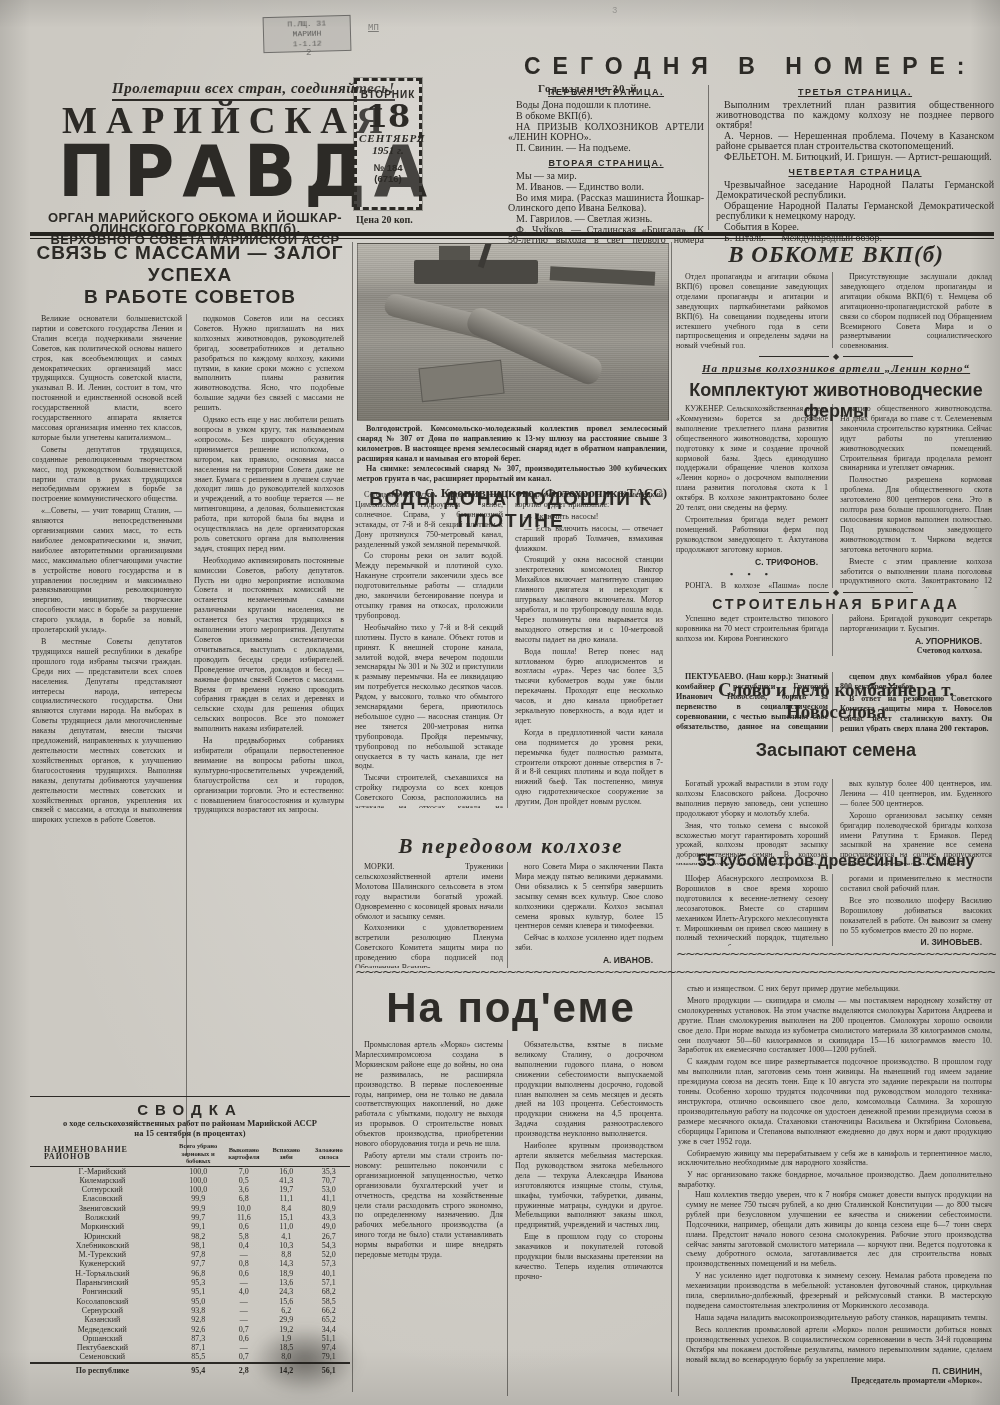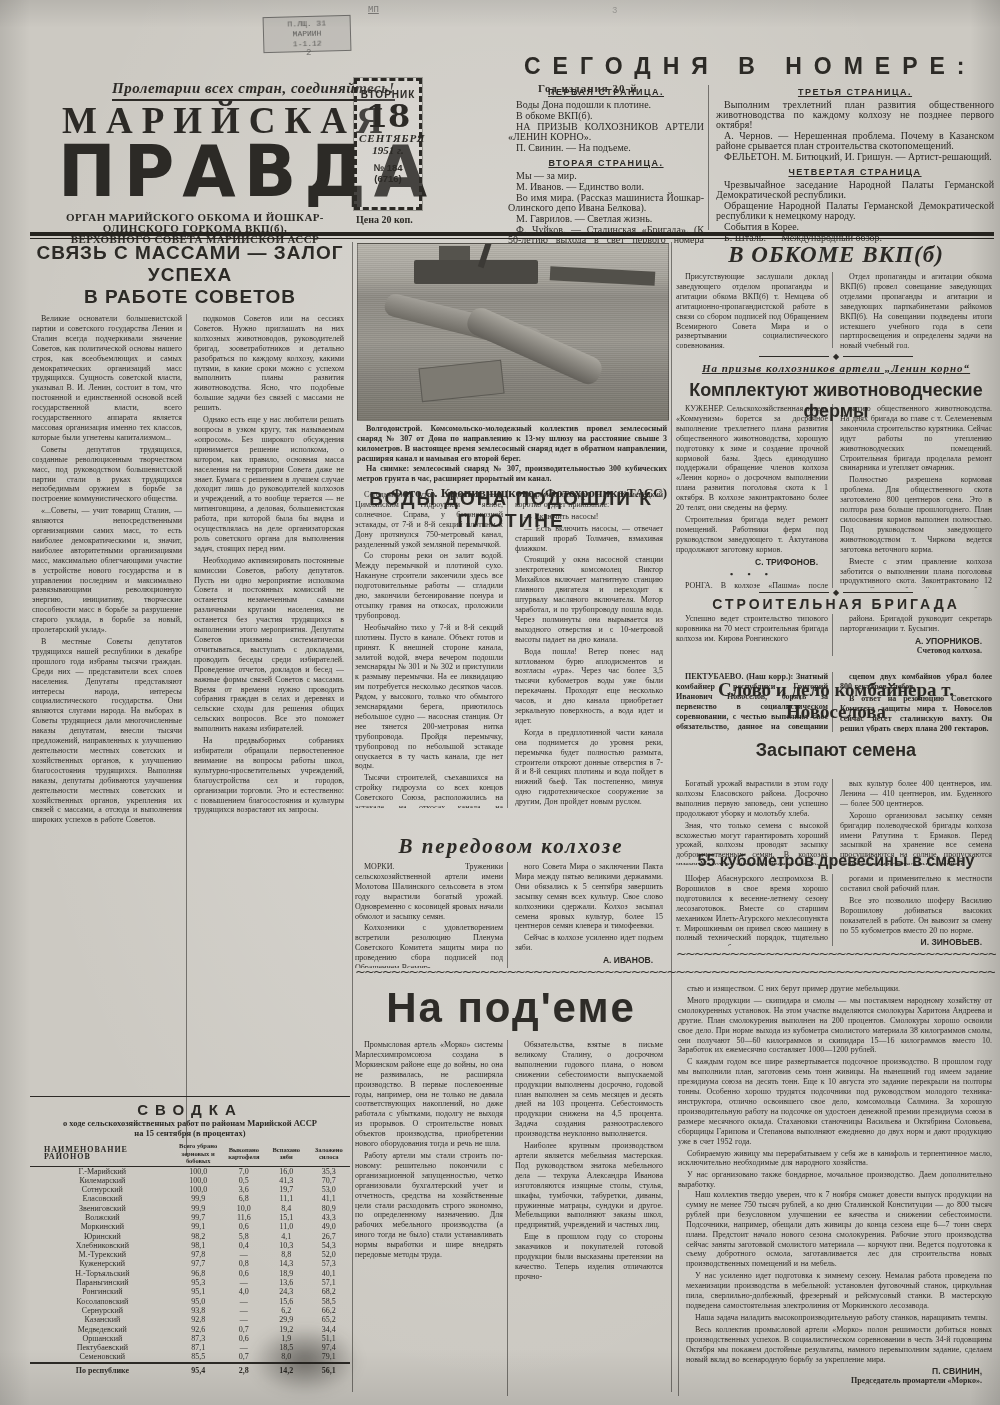--- a/index.html
+++ b/index.html
@@ -17,21 +17,21 @@
     font-size:8px;line-height:10px;color:rgba(35,35,35,.65);transform:rotate(-1.5deg);
     background:rgba(70,70,70,.12);white-space:pre-line;text-align:center;filter:blur(.3px);}
   .faintmark{font-family:"Liberation Mono",monospace;color:rgba(40,40,40,.5);font-size:9px;}
   .slogan{font-style:italic;font-weight:bold;font-size:15px;letter-spacing:.5px;
     border-bottom:2px solid #2c2a26;padding-bottom:2px;}
   .edyear{font-weight:bold;font-size:11px;letter-spacing:1px;color:#33312c;}
   .mast1{font-family:"Liberation Serif",serif;font-weight:bold;font-size:37px;letter-spacing:9px;
     transform:scaleY(1.05);white-space:nowrap;}
   .mast2{font-family:"DejaVu Sans",sans-serif;font-weight:bold;font-size:69px;letter-spacing:8px;
     transform:scaleY(1.02);line-height:64px;white-space:nowrap;}
-  .organ{font-family:Liberation Serif, serif;font-weight:bold;font-size:11px;line-height:11px;
+  .organ{font-family:Liberation Sans, sans-serif;font-weight:bold;font-size:13px;line-height:11px;
     text-align:center;letter-spacing:.4px;}
   .price{font-weight:bold;font-size:10px;}
   .datebox{border:3px dashed #2c2a26;outline:1px solid rgba(44,42,38,.35);text-align:center;
     padding:8px 2px;background:rgba(255,255,255,.12);}
   .datebox .wd{font-family:"Liberation Sans",sans-serif;font-weight:bold;font-size:10px;letter-spacing:1px;}
   .datebox .dd{font-family:"DejaVu Serif",serif;font-weight:bold;font-size:32px;line-height:32px;}
   .datebox .mo{font-style:italic;font-weight:bold;font-size:11px;letter-spacing:1px;}
   .datebox .yr{font-style:italic;font-weight:bold;font-size:11px;}
   .datebox .iss{font-family:"Liberation Sans",sans-serif;font-weight:bold;font-size:9.5px;margin-top:6px;}
   .todaytitle{font-family:"Liberation Sans",sans-serif;font-weight:bold;font-size:23px;letter-spacing:12px;
@@ -107,21 +107,21 @@
     radial-gradient(ellipse, rgba(30,28,25,.55), rgba(30,28,25,0) 70%);}
 </style>
 </head>
 <body>
 
 <div class="paper">
 
   <div class="abs stampbox" style="left:263px;top:16px;width:78px;">П.ЛЩ. 31
 МАРИИН
 1-1.12</div>
-  <div class="abs faintmark" style="left:368px;top:5px;text-decoration:underline;">МП</div>
+  <div class="abs faintmark" style="left:368px;top:23px;text-decoration:underline;">МП</div>
   <div class="abs faintmark" style="left:306px;top:48px;">2</div>
   <div class="abs faintmark" style="left:612px;top:6px;opacity:.6;">3</div>
 
   <div class="abs slogan" style="left:112px;top:80px;">Пролетарии всех стран, соединяйтесь!</div>
   <div class="abs edyear" style="left:538px;top:82px;">Год издания 30-й</div>
 
   <div class="abs mast1" style="left:62px;top:98px;">МАРИЙСКАЯ</div>
   <div class="abs mast2" style="left:58px;top:140px;">ПРАВДА</div>
   <div class="abs organ" style="left:36px;top:212px;width:318px;">
     <div>ОРГАН МАРИЙСКОГО ОБКОМА И ЙОШКАР-ОЛИНСКОГО ГОРКОМА ВКП(б),</div>
@@ -458,24 +458,24 @@
           <p>Весь коллектив промысловой артели «Морко» полон решимости добиться новых производственных успехов. В социалистическом соревновании в честь 34-й годовщины Октября мы покажем достойные результаты, намного перевыполним задание, сделаем новый вклад во всенародную борьбу за укрепление мира.</p>
         </div>
       <div class="sig">П. СВИНИН,</div>
       <div class="sigrole">Председатель промартели «Морко».</div>
     </div>
   </div>
 
   <div class="abs h-obkom" style="left:676px;top:242px;width:320px;">В ОБКОМЕ ВКП(б)</div>
   <div class="abs twocol body" style="left:676px;top:272px;width:320px;height:76px;">
     <div class="c">
+        <p>Отдел пропаганды и агитации обкома ВКП(б) провел совещание заведующих отделами пропаганды и агитации и заведующих парткабинетами райкомов ВКП(б). На совещании подведены итоги истекшего учебного года в сети партпросвещения и определены задачи на новый учебный год.</p>
+      </div>
+    <div class="c">
         <p>Присутствующие заслушали доклад заведующего отделом пропаганды и агитации обкома ВКП(б) т. Немцева об агитационно-пропагандистской работе в связи со сбором подписей под Обращением Всемирного Совета Мира и о развертывании социалистического соревнования.</p>
-      </div>
-    <div class="c">
-        <p>Отдел пропаганды и агитации обкома ВКП(б) провел совещание заведующих отделами пропаганды и агитации и заведующих парткабинетами райкомов ВКП(б). На совещании подведены итоги истекшего учебного года в сети партпросвещения и определены задачи на новый учебный год.</p>
       </div>
   </div>
 
   <div class="abs ornament" style="left:676px;top:352px;width:320px;">
     <div class="bar"></div>
     <div class="di">◆</div>
     <div class="bar"></div>
   </div>
 
   <div class="abs kicker" style="left:676px;top:362px;width:320px;">На призыв колхозников артели „Ленин корно“</div>

